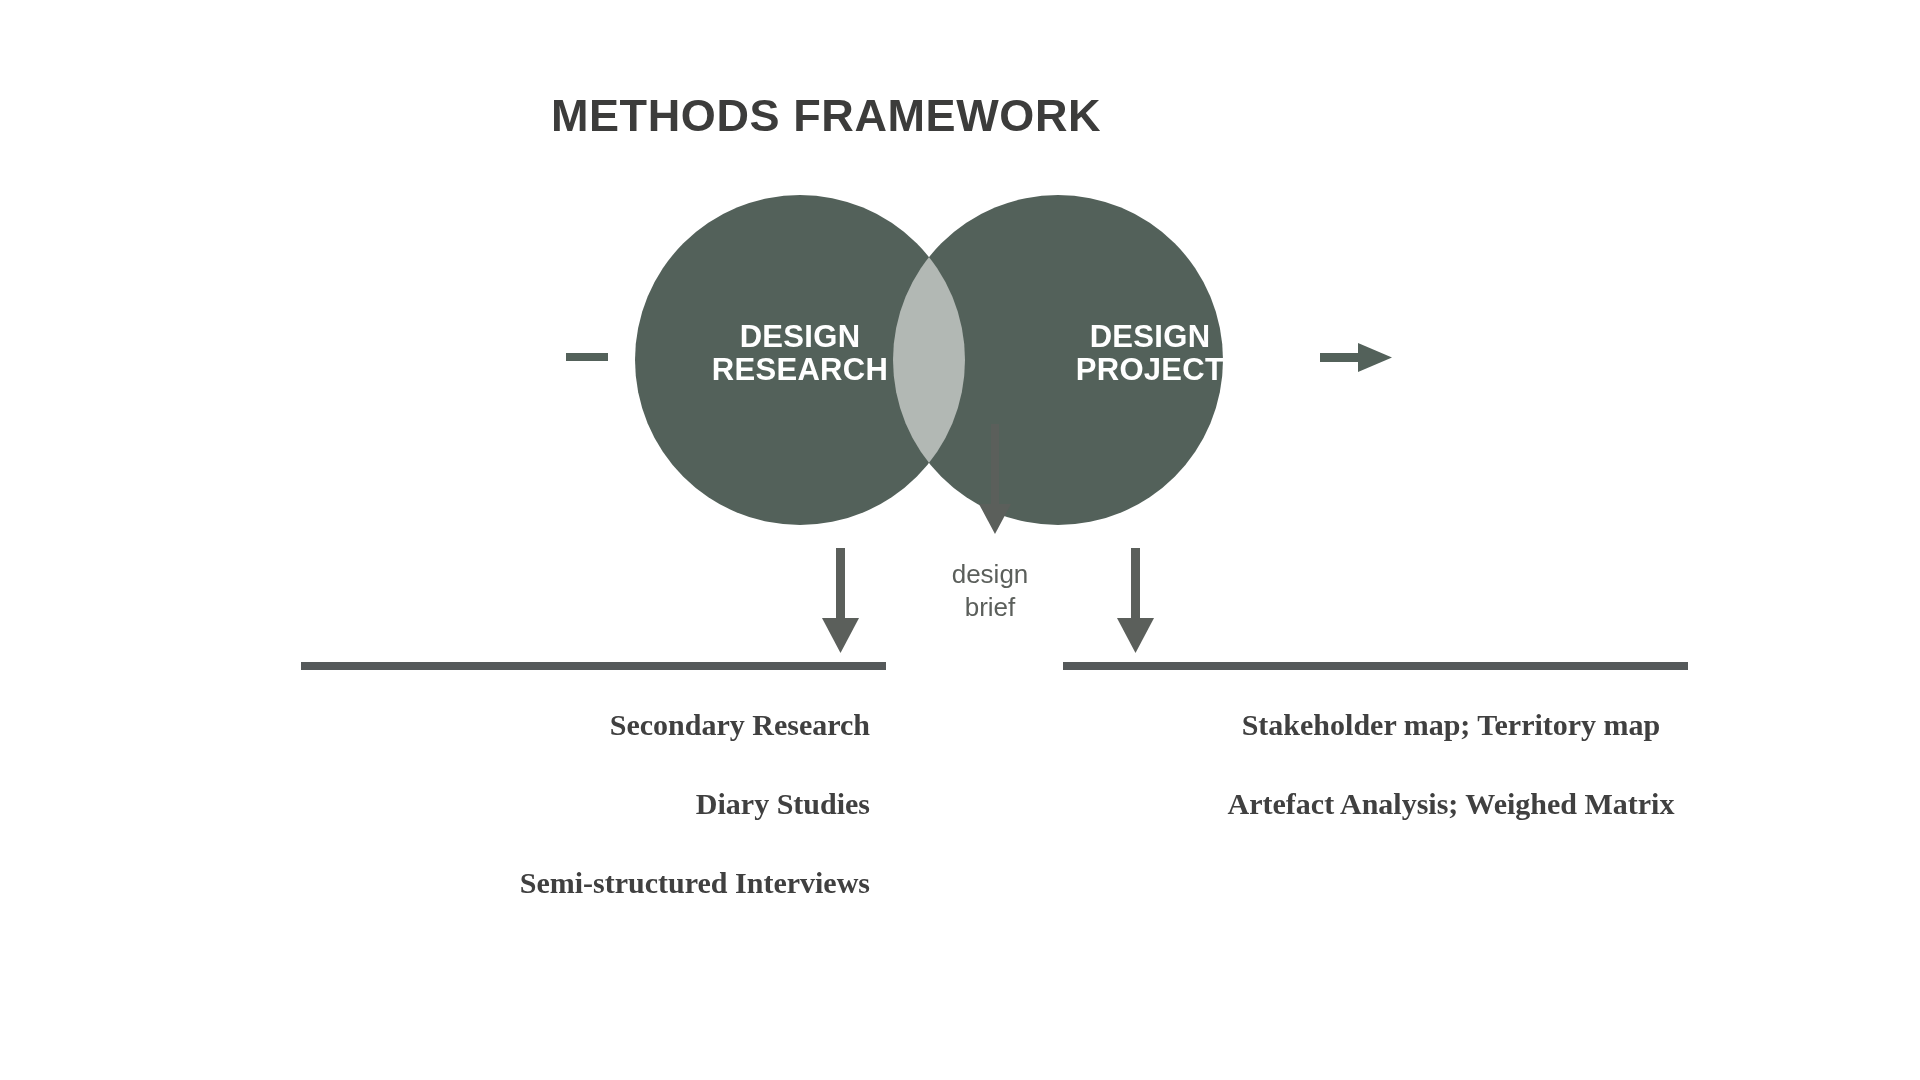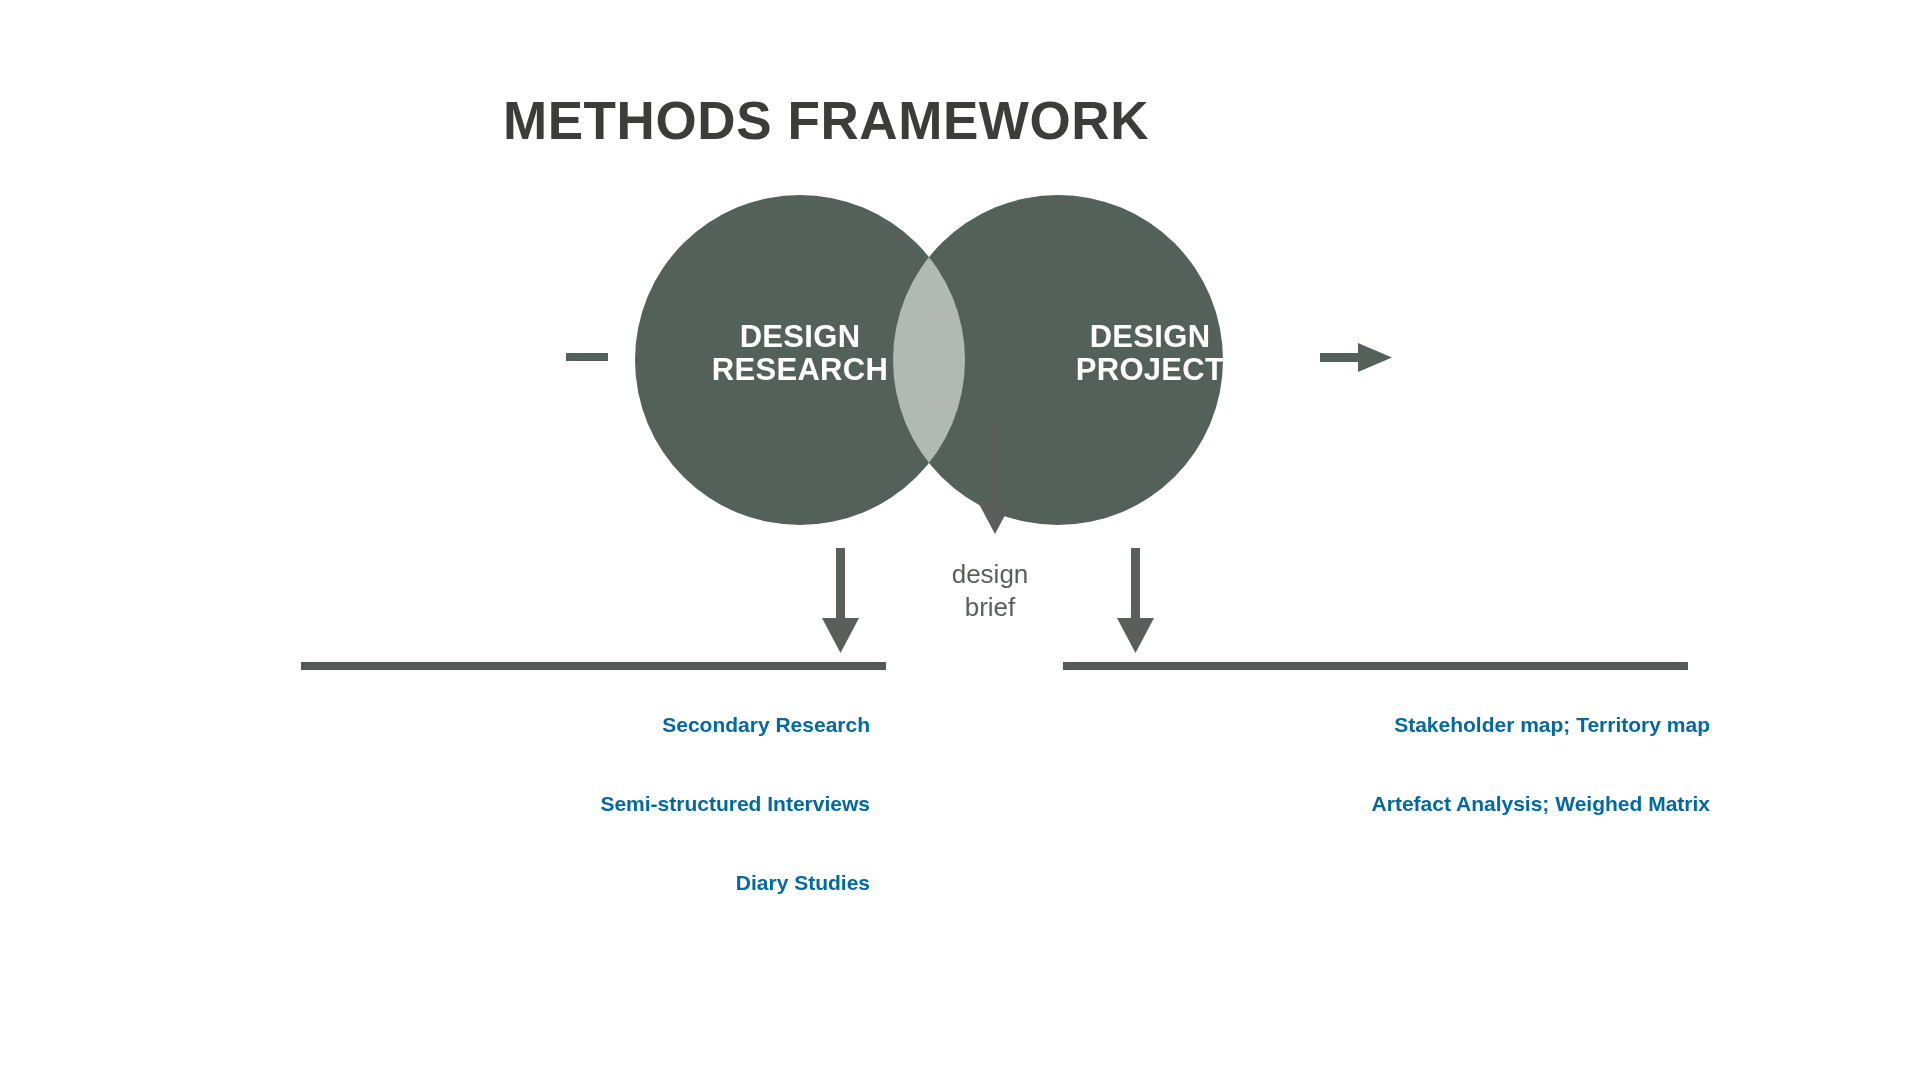--- a/index.html
+++ b/index.html
@@ -18,21 +18,21 @@
     overflow: hidden;
   }
 
   
   #page-title {
     position: absolute;
     left: 0;
     top: 90px;
     width: 1652px;
     text-align: center;
-    font-size: 53px;
+    font-size: 45px;
     font-weight: bold;
     letter-spacing: 0.6px;
     color: #3c3c3b;
     font-family: "Liberation Sans", sans-serif;
   }
 
   
   #venn-diagram {
     position: absolute;
     left: 540px;
@@ -77,34 +77,34 @@
     color: #5b5f5b;
     line-height: 1.28;
     font-family: "Liberation Sans", sans-serif;
     white-space: pre-line;
   }
 
   
   .method-column {
     position: absolute;
     top: 705px;
-    font-size: 21px;
-    color: #0369a1;
+    font-size: 30px;
+    color: #404040;
     font-weight: bold;
-    font-family: Liberation Sans, sans-serif;
+    font-family: Liberation Serif, serif;
   }
   #method-column-left {
     left: 300px;
     width: 570px;
     text-align: right;
   }
   #method-column-right {
-    left: 1090px;
+    left: 1141px;
     width: 620px;
-    text-align: right;
+    text-align: center;
   }
   .method-item {
     height: 79px;
     line-height: 40px;
   }
 </style>
 </head>
 <body>
 
 <div id="stage">
@@ -158,22 +158,22 @@
 
     <rect x="301" y="662" width="585" height="8" fill="#55595a"></rect>
     <rect x="1063" y="662" width="625" height="8" fill="#55595a"></rect>
   </svg>
 
   <div id="design-brief-label">design
 brief</div>
 
   <div id="method-column-left" class="method-column">
     <div class="method-item">Secondary Research</div>
+    <div class="method-item">Diary Studies</div>
     <div class="method-item">Semi-structured Interviews</div>
-    <div class="method-item">Diary Studies</div>
   </div>
 
   <div id="method-column-right" class="method-column">
     <div class="method-item">Stakeholder map; Territory map</div>
     <div class="method-item">Artefact Analysis; Weighed Matrix</div>
   </div>
 
 </div>
 
 </body></html>

